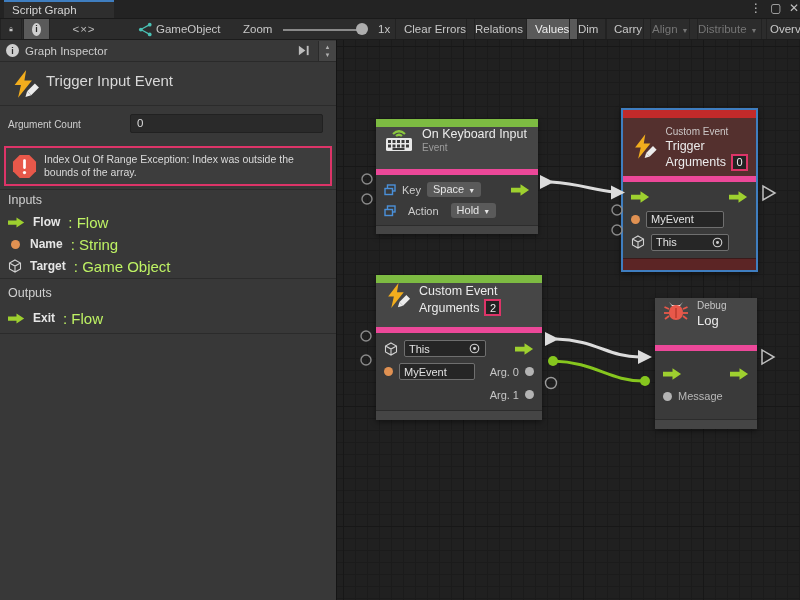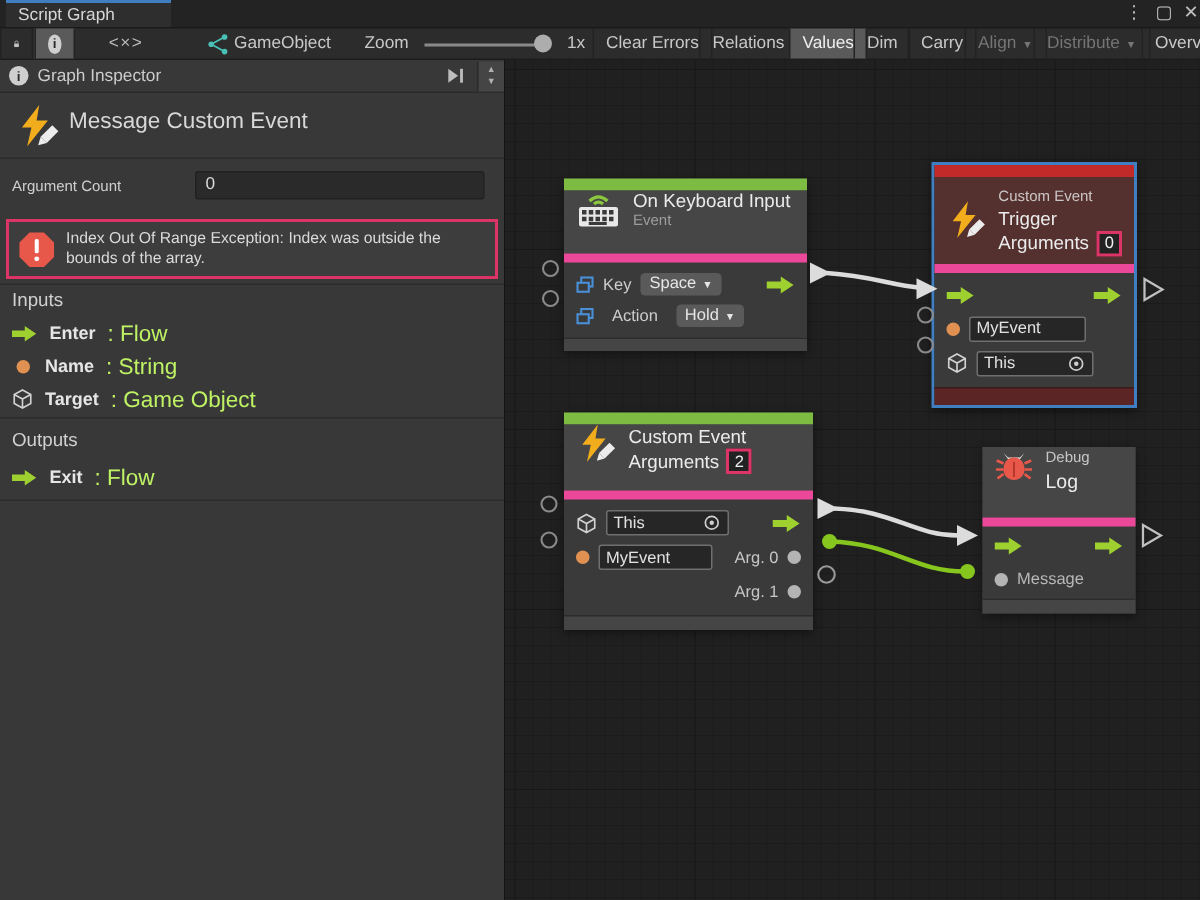--- a/index.html
+++ b/index.html
@@ -138,42 +138,42 @@
       </span>
     </div>
 
     <svg width="30" height="30" viewBox="0 0 26 26" style="position:absolute;left:10px;top:30px;">
       <polygon points="14,0 4,13 9.5,13 7,24 19,9 12.5,9" fill="#f2ad1d"></polygon>
       <g transform="rotate(45 18 18)">
           <rect x="16" y="11" width="5" height="9.5" fill="#ececec"></rect>
           <polygon points="16,20.5 21,20.5 18.5,25" fill="#ececec"></polygon>
         </g>
     </svg>
-    <div class="insp-title">Message Custom Event</div>
+    <div class="insp-title">Trigger Input Event</div>
     <div class="sep" style="top:65px;"></div>
 
     <div class="insp-label">Argument Count</div>
     <div class="insp-field">0</div>
 
     <div class="error-box">
       <svg width="25" height="25" viewBox="0 0 26 26" style="flex:0 0 auto;">
         <polygon points="8,1 18,1 25,8 25,18 18,25 8,25 1,18 1,8" fill="var(--warning-icon,#e8584a)"></polygon>
         <rect x="11.6" y="5.5" width="2.8" height="10" rx="1.2" fill="#fff"></rect>
         <circle cx="13" cy="19.3" r="1.7" fill="#fff"></circle>
       </svg>
       <div class="error-text">Index Out Of Range Exception: Index was outside the bounds of the array.</div>
     </div>
     <div class="sep" style="top:149px;"></div>
 
     <div class="sect-h" style="top:153px;">Inputs</div>
     <div class="port-row" style="top:172px;">
       <svg width="17" height="11" viewBox="0 0 20 12">
           <path d="M0 3.5 h10 V0 l9 6 -9 6 v-3.5 H0 z" fill="var(--flow-green,#9ed02f)"></path>
         </svg>
-      <span class="port-name">Enter</span>
+      <span class="port-name">Flow</span>
         <span class="port-type">: Flow</span>
     </div>
     <div class="port-row" style="top:194px;padding-left:3px;">
       <span class="dot"></span>
       <span class="port-name" style="margin-left:2px;">Name</span>
         <span class="port-type">: String</span>
     </div>
     <div class="port-row" style="top:216px;">
       <svg width="14" height="14" viewBox="0 0 14 14">
           <path d="M7 1 L12.5 4 V10 L7 13 L1.5 10 V4 Z M1.5 4 L7 7 L12.5 4 M7 7 V13" fill="none" stroke="#d2d2d2" stroke-width="1.1"></path>
@@ -361,21 +361,21 @@
               <path d="M20 15 H25"></path>
               <path d="M20 18 L24 21"></path>
           </g>
           <path d="M13 10 V20" stroke="#b33527" stroke-width="1.2"></path>
         </svg>
         <span style="display:flex;flex-direction:column;line-height:15px;">
           <span class="cat" style="color:#c6c6c6;">Debug</span>
           <span class="ttl" style="font-size:13px;">Log</span>
         </span>
       </div>
-      <div class="nbody" style="padding:2px 0;">
+      <div class="nbody" style="padding:12px 0;">
         <div class="nrow" style="height:22px;justify-content:space-between;">
           <svg class="flow" width="19" height="12" viewBox="0 0 20 12">
               <path d="M0 3.5 h10 V0 l9 6 -9 6 v-3.5 H0 z" fill="var(--flow-green,#9ed02f)"></path>
             </svg>
           <svg class="flow" width="19" height="12" viewBox="0 0 20 12">
               <path d="M0 3.5 h10 V0 l9 6 -9 6 v-3.5 H0 z" fill="var(--flow-green,#9ed02f)"></path>
             </svg>
         </div>
         <div class="nrow" style="height:22px;">
           <span class="dot gray"></span>

